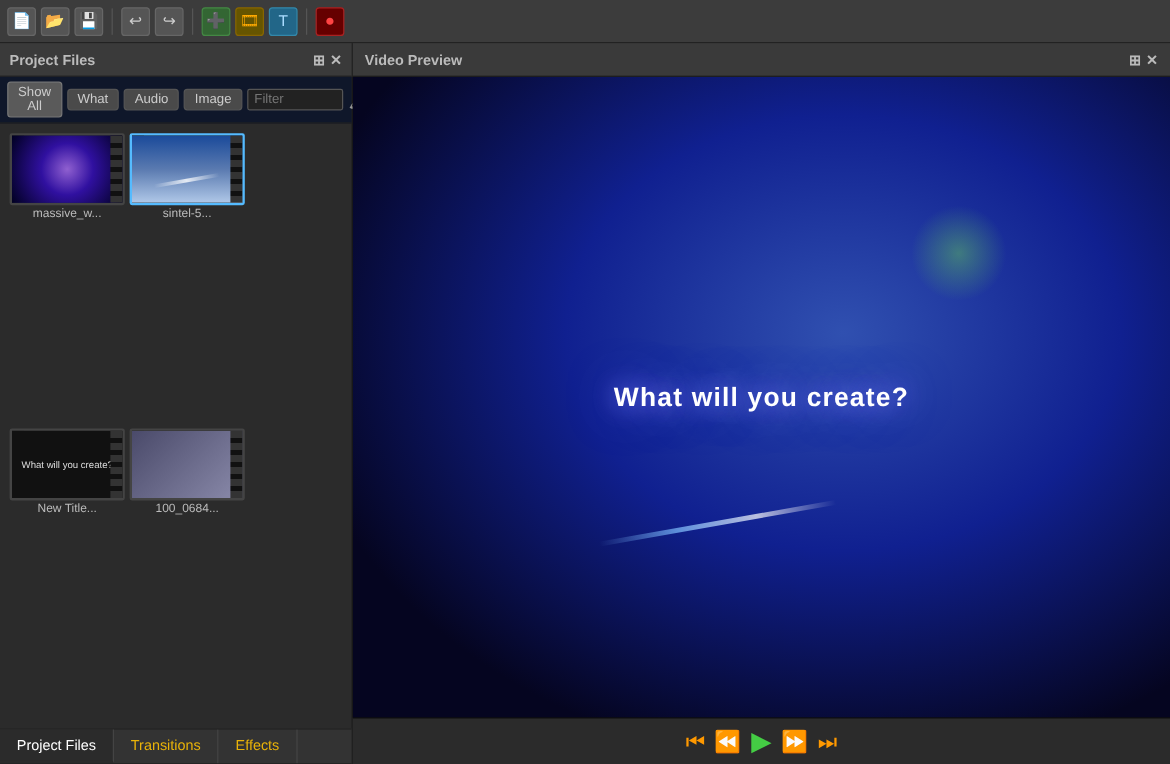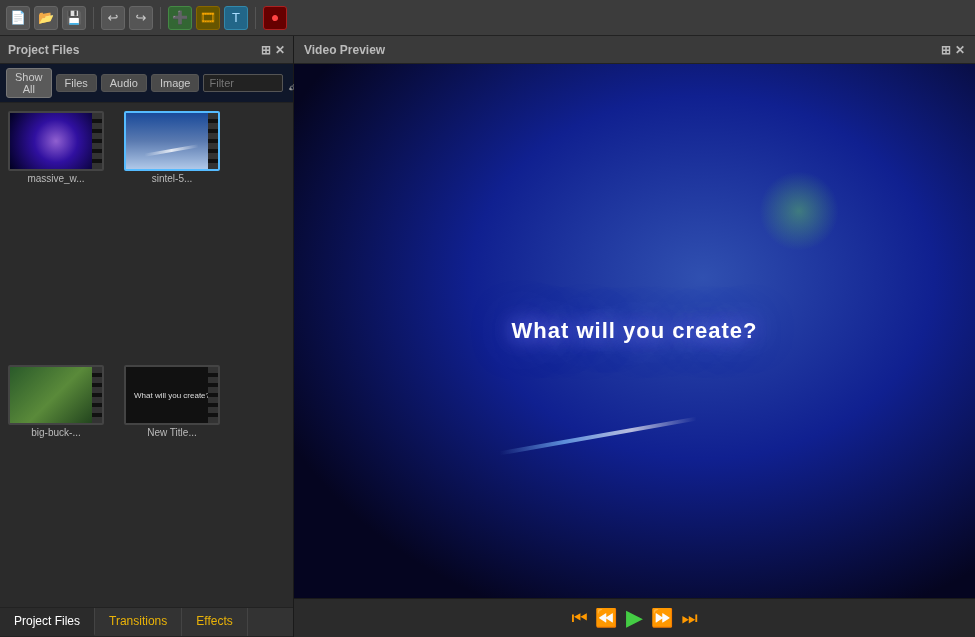--- a/index.html
+++ b/index.html
@@ -98,21 +98,21 @@
     }
     .filter-clear {
       font-size: 14px; color: #999; cursor: pointer;
     }
 
     
     #thumbnails {
       display: flex;
       flex-wrap: wrap;
       padding: 8px;
-      gap: 20px;
+      gap: 4px;
       overflow-y: auto;
       flex: 1;
     }
     .thumb-item {
       width: 96px;
       cursor: pointer;
       position: relative;
     }
     .thumb-box {
       width: 96px;
@@ -281,21 +281,21 @@
     <div id="project-files-header">
       <span>Project Files</span>
       <div class="header-icons">
         <span class="header-icon">⊞</span>
         <span class="header-icon">✕</span>
       </div>
     </div>
 
     <div id="filter-bar">
       <button class="filter-btn active">Show All</button>
-      <button class="filter-btn">Files</button>
+      <button class="filter-btn">What</button>
       <button class="filter-btn">Audio</button>
       <button class="filter-btn">Image</button>
       <input class="filter-input" type="text" placeholder="Filter" style="">
       <span class="filter-clear">🖌</span>
     </div>
 
     <div id="thumbnails">
 
       <div class="thumb-item">
         <div class="thumb-box film-strip">
@@ -305,34 +305,34 @@
         <div class="thumb-label">massive_w...</div>
       </div>
       <div class="thumb-item">
         <div class="thumb-box film-strip selected">
           <div style="position:absolute;inset:0;background:linear-gradient(180deg,#1a4a9a,#5a7ab0,#b0c8e8);"></div>
           <div style="position:absolute;bottom:30%;left:20%;width:60%;height:3px;background:linear-gradient(to right,transparent,#fff,transparent);transform:rotate(-10deg);opacity:0.8;"></div>
         </div>
         <div class="thumb-label">sintel-5...</div>
       </div>
 
-      <div class="thumb-item">
-        <div class="thumb-box film-strip">
-          <div style="position:absolute;inset:0;background:linear-gradient(135deg,#2a5a2a,#5a8a3a,#1a3a1a);"></div>
-        </div>
-        <div class="thumb-label">big-buck-...</div>
-      </div>
       <div class="thumb-item">
         <div class="thumb-box film-strip">
           <div style="position:absolute;inset:0;background:#111;display:flex;align-items:center;justify-content:center;">
             <span style="color:#ddd;font-size:8px;text-align:center;">What will you create?</span>
           </div>
         </div>
         <div class="thumb-label">New Title...</div>
       </div>
+      <div class="thumb-item">
+        <div class="thumb-box film-strip">
+          <div style="position:absolute;inset:0;background:linear-gradient(135deg,#4a4a6a,#6a6a8a,#8a8aaa);"></div>
+        </div>
+        <div class="thumb-label">100_0684...</div>
+      </div>
     </div>
 
     <div id="bottom-tabs">
       <div class="btab active">Project Files</div>
       <div class="btab">Transitions</div>
       <div class="btab">Effects</div>
     </div>
   </div>
 
   <div id="right-panel">

